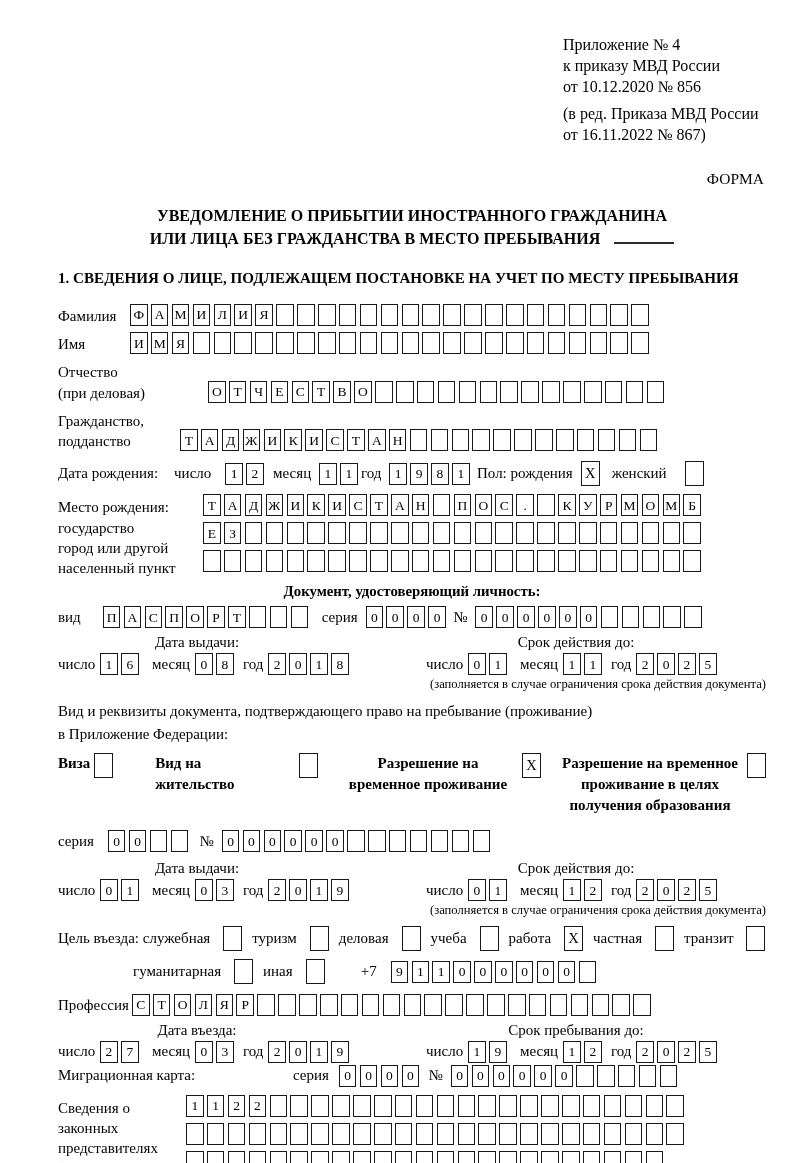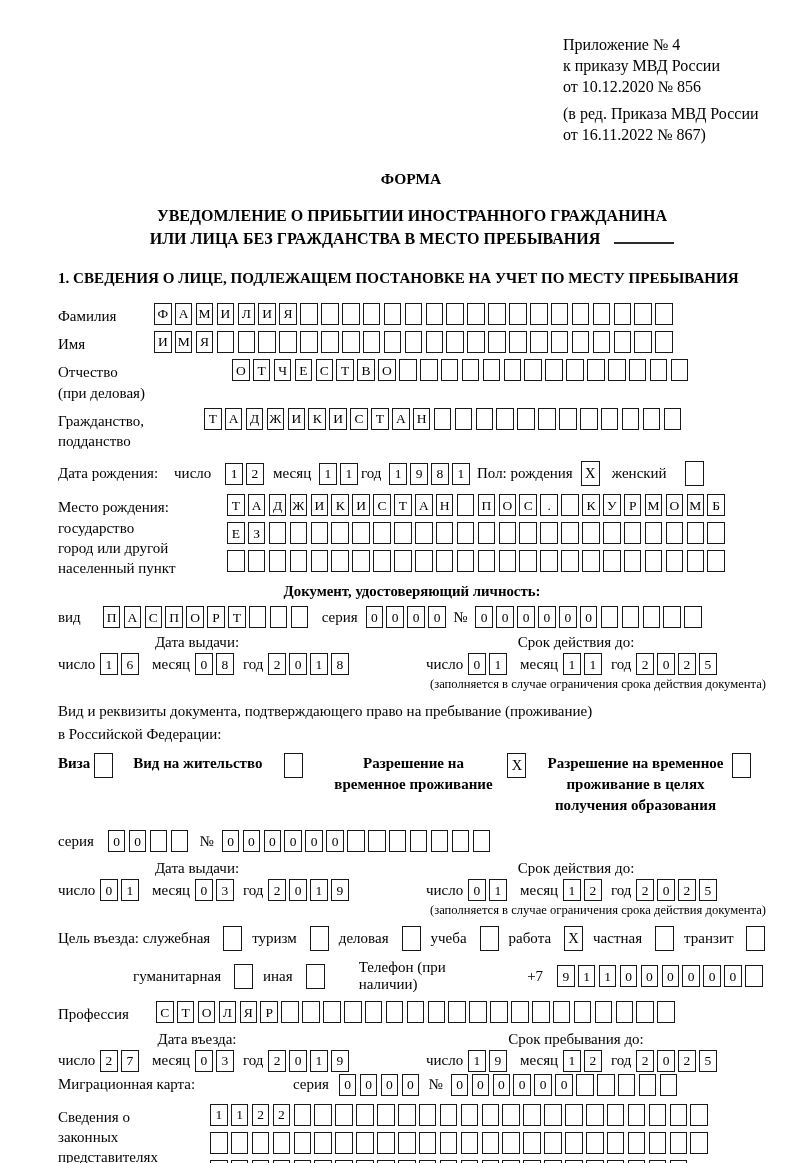--- a/index.html
+++ b/index.html
@@ -4,26 +4,26 @@
 <style>
   * { box-sizing: border-box; }
   html,body { margin:0; padding:0; background:#ffffff; }
   .page {
     width:800px; min-height:1163px; background:#fff; color:#000;
     font-family:"Liberation Serif","DejaVu Serif",serif;
     padding:34px 34px 20px 58px; position:relative;
   }
   .hdr-ref { margin-left:505px; font-size:16px; line-height:1.32; }
   .hdr-ref .sub { margin-top:6px; }
-  .forma { text-align:center; font-weight:bold; font-size:15.5px; margin:24px 2px 16px 0; }
+  .forma { text-align:right; font-weight:normal; font-size:15.5px; margin:24px 2px 16px 0; }
   .title { text-align:center; font-weight:bold; font-size:16px; line-height:1.45; margin-bottom:20px; }
   .blank-line { display:inline-block; width:60px; height:15px; border-bottom:2.2px solid #2b2b2b; margin-left:14px; vertical-align:baseline; }
   .sec-h { font-weight:bold; font-size:15.1px; margin-bottom:16px; }
 
-  .frow { display:flex; align-items:flex-start; margin-bottom:5px;gap:24px; }
+  .frow { display:flex; align-items:flex-end; margin-bottom:5px; }
   .flabel { font-size:15px; line-height:1.35; padding-top:3px; flex:none; }
   .w72  { width:72px; }
   .w150 { width:150px; }
   .w122 { width:122px; }
   .w145 { width:145px; }
   .w128 { width:128px; }
   .cells { display:flex; flex-wrap:nowrap; }
   .cell {
     display:inline-flex; align-items:center; justify-content:center; flex:none;
     width:17.5px; height:22px; border:1.7px solid #191919; margin-right:3.4px;
@@ -417,28 +417,28 @@
             <span class="cell">0</span>
             <span class="cell">2</span>
             <span class="cell">5</span>
           </span>
       </div>
     </div>
   </div>
   <div class="note">(заполняется в случае ограничения срока действия документа)</div>
 
   <div class="intro">Вид и реквизиты документа, подтверждающего право на пребывание (проживание)</div>
-  <div class="intro">в Российской Федерации:</div>
+  <div class="intro">в Приложение Федерации:</div>
 
   <div class="permit-row">
     <div class="permit-item">
       <span class="ptext">Виза</span>
       <span class="checkbox" style="margin-left:4px;"></span>
     </div>
-    <div class="permit-item" style="margin-left:6px;">
+    <div class="permit-item" style="margin-left:28px;">
       <span class="ptext">Вид на жительство</span>
       <span class="checkbox" style="margin-left:22px;"></span>
     </div>
     <div class="permit-item" style="margin-left:10px;">
       <span class="ptext tc pw160">Разрешение на временное проживание</span>
       <span class="checkbox">X</span>
     </div>
     <div class="permit-item" style="margin-left:6px; margin-right:0;">
       <span class="ptext tc pw170">Разрешение на временное проживание в целях получения образования</span>
       <span class="checkbox"></span>
@@ -534,21 +534,20 @@
     <span class="checkbox"></span>
     <span class="pp">транзит</span>
     <span class="checkbox"></span>
   </div>
 
   <div class="purpose-row indent75">
     <span class="pp">гуманитарная</span>
     <span class="checkbox"></span>
     <span class="pp">иная</span>
     <span class="checkbox"></span>
-    <span class="pp" style="margin-left:24px;">Телефон (при наличии)</span>
     <span class="pp" style="margin-left:26px;">+7</span>
     <span class="cells phone-cells">
         <span class="cell">9</span>
         <span class="cell">1</span>
         <span class="cell">1</span>
         <span class="cell">0</span>
         <span class="cell">0</span>
         <span class="cell">0</span>
         <span class="cell">0</span>
         <span class="cell">0</span>

